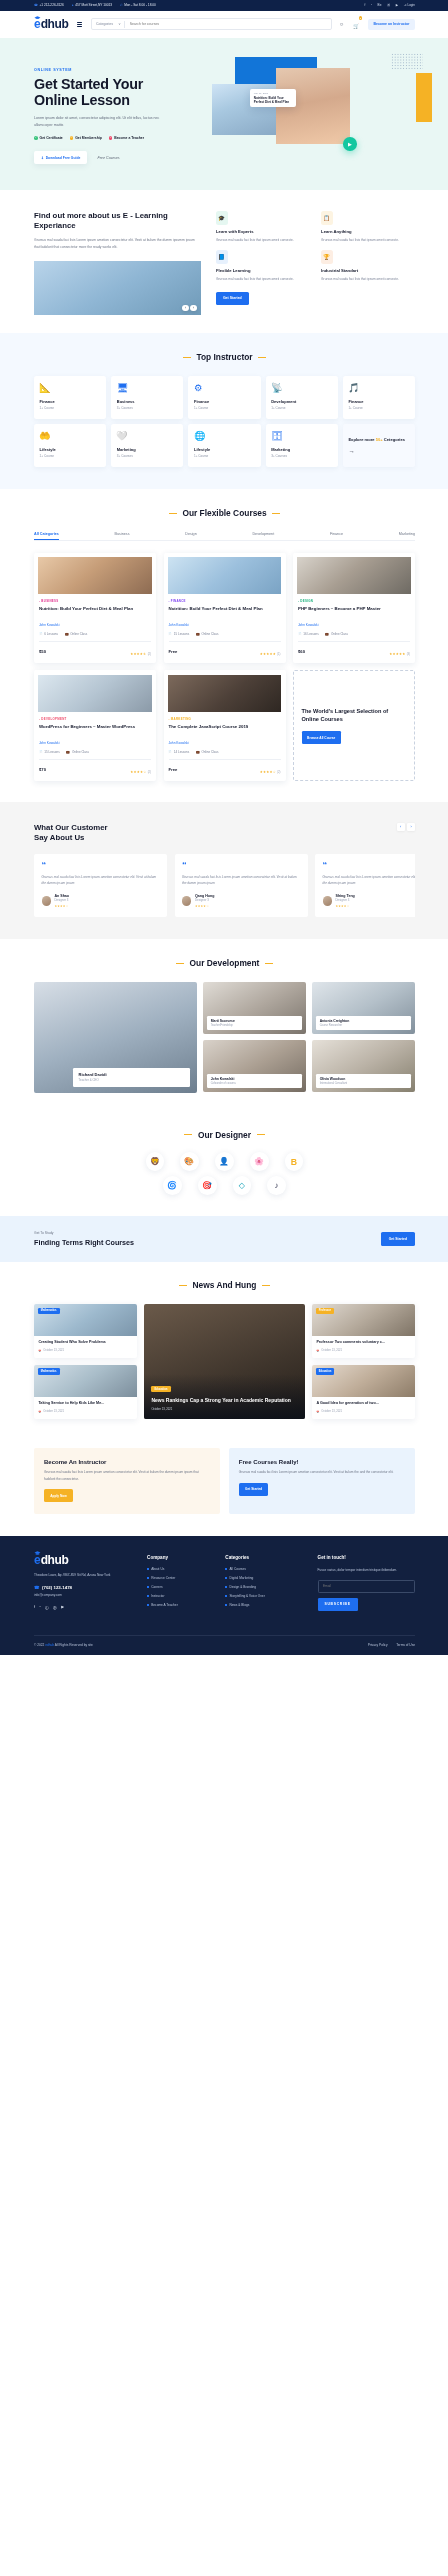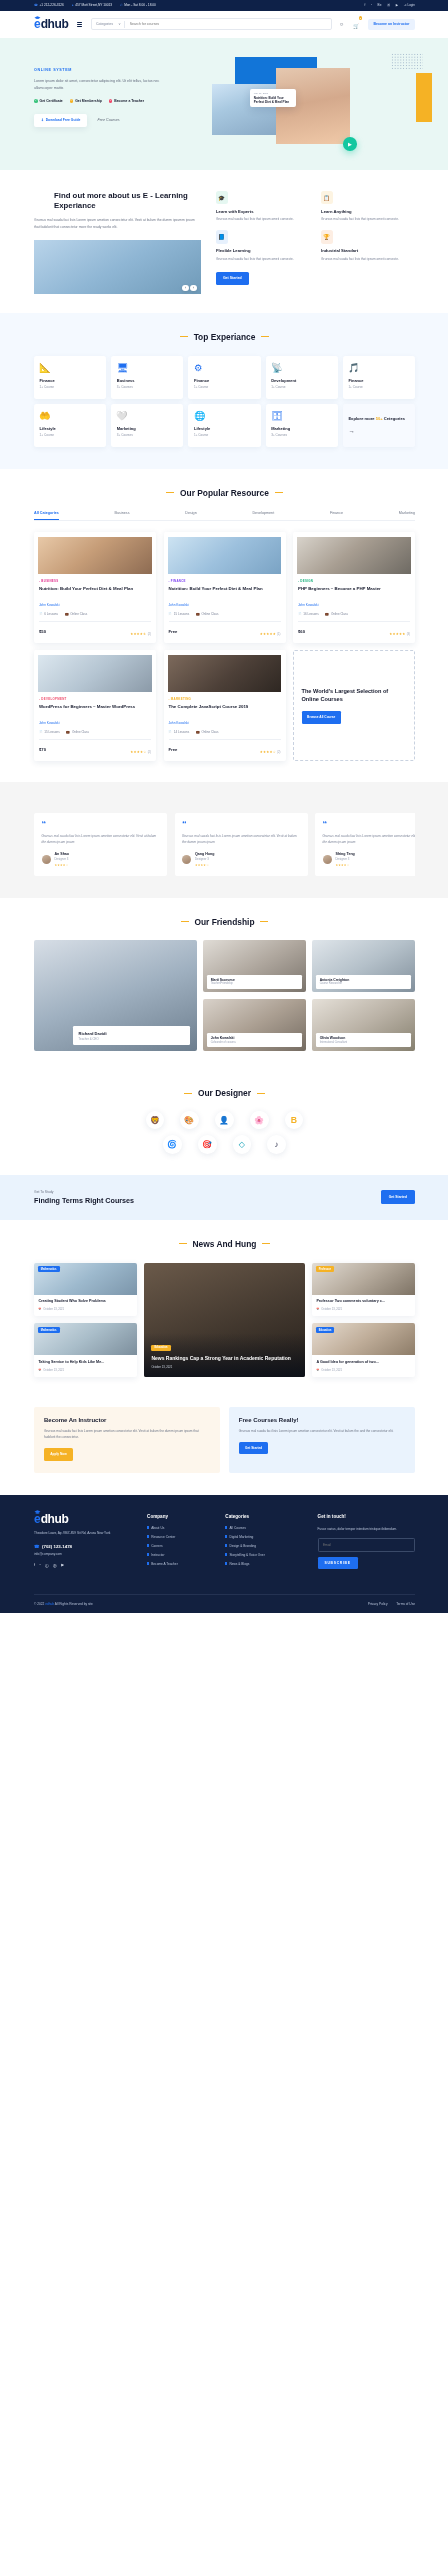--- a/index.html
+++ b/index.html
@@ -98,21 +98,21 @@
   .hb-date { font-size: 2.4px; color: #9aa2b4; }
   .hb-title { font-size: 3.1px; font-weight: 700; color: #14182b; line-height: 1.35; margin-top: 0.9px; }
   .sec-title { text-align: center; font-size: 8.4px; font-weight: 700; color: #14182b;
     display: flex; align-items: center; justify-content: center; gap: 5.6px; }
   .sec-title::before, .sec-title::after { content: ""; width: 8px; height: 1px; background: #f5b225; display: block; }
 
   
   .about { background: #fff; padding: 21px 0 18.7px; position: relative; }
   .about .container { display: flex; gap: 15px; }
   .ab-left { width: 167px; position: relative; }
-  .ab-h2 { font-size: 7.8px; font-weight: 700; line-height: 1.32; color: #14182b; margin-left: 20px; }
+  .ab-h2 { font-size: 7.8px; font-weight: 700; line-height: 1.32; color: #14182b; }
   .ab-p { font-size: 3.4px; color: #6e7687; line-height: 2.0; margin-top: 5.6px; }
   .ab-img { margin-top: 10px; width: 100%; height: 54px;
     background: linear-gradient(150deg,#b9d4ea,#8fb6d4 50%,#6f9ab8); position: relative; }
   .ab-img-shadow { position: absolute; top: -4.4px; left: 3.1px; right: -3.7px; height: 12.5px; background: #e3edf7; z-index: -1; }
   .ab-navs { position: absolute; right: 4.4px; bottom: 3.7px; display: flex; gap: 1.9px; }
   .nav-c { width: 6.2px; height: 6.2px; border-radius: 50%; background: #fff; color: #14182b;
     display: flex; align-items: center; justify-content: center; font-size: 3.1px;
     box-shadow: 0 1.2px 3.7px rgba(0,0,0,.12); cursor: pointer; }
   .ab-dots-l { position: absolute; left: -17.4px; bottom: -11.2px; width: 30px; height: 42px;
     background-image: radial-gradient(#b7c3d2 0.4px, transparent 0.4px); background-size: 3.1px 3.1px; }
@@ -353,20 +353,24 @@
       <span class="cart-badge">0</span>
     </div>
     <button class="btn-instr">Become an Instructor</button>
   </div>
 </div>
 
 <div class="hero">
   <div class="container">
     <div class="hero-left">
       <div class="eyebrow">ONLINE SYSTEM</div>
+      <div class="hero-h1">
+        <div>Get Started Your</div>
+        <div>Online Lesson</div>
+      </div>
       <div class="hero-p">Lorem ipsum dolor sit amet, consectetur adipiscing elit. Ut elit tellus, luctus nec ullamcorper mattis</div>
       <div class="hero-bullets">
         <div class="hb">
           <span class="dot" style="background:#3dc47e">✓</span>
           <span>Get Certificate</span>
         </div>
         <div class="hb">
           <span class="dot" style="background:#f5b225">✓</span>
           <span>Get Membership</span>
         </div>
@@ -436,21 +440,21 @@
         </div>
       </div>
       <button class="btn-primary" style="margin-top:10px">Get Started</button>
     </div>
   </div>
   <div class="ab-dots-r"></div>
 </div>
 
 <div class="cats">
   <div class="container">
-    <div class="sec-title">Top Experiance</div>
+    <div class="sec-title">Top Instructor</div>
     <div class="cat-grid">
       <div class="cat-card">
         <span class="cat-ic">📐</span>
         <div class="cat-n">Finance</div>
         <div class="cat-c">1+ Course</div>
       </div>
       <div class="cat-card">
         <span class="cat-ic">🖥</span>
         <div class="cat-n">Business</div>
         <div class="cat-c">3+ Courses</div>
@@ -495,21 +499,21 @@
           <span>Explore more </span><b>50+</b><span> Cetegories</span>
         </div>
         <div class="ce-a">→</div>
       </div>
     </div>
   </div>
 </div>
 
 <div class="courses">
   <div class="container">
-    <div class="sec-title">Our Popular Resource</div>
+    <div class="sec-title">Our Flexible Courses</div>
     <div class="tabs">
       <div class="tab active">All Categories</div>
       <div class="tab">Business</div>
       <div class="tab">Design</div>
       <div class="tab">Development</div>
       <div class="tab">Finance</div>
       <div class="tab">Marketing</div>
     </div>
     <div class="course-grid">
 
@@ -631,20 +635,30 @@
       <div class="promo-card">
         <div class="promo-t">The World's Largest Selection of Online Courses</div>
         <button class="promo-b">Browse All Course</button>
       </div>
     </div>
   </div>
 </div>
 
 <div class="testi">
   <div class="container">
+    <div class="testi-head">
+      <div class="testi-h">
+        <div>What Our Customer</div>
+        <div>Say About Us</div>
+      </div>
+      <div class="testi-navs">
+        <div class="tn">‹</div>
+        <div class="tn">›</div>
+      </div>
+    </div>
     <div class="testi-grid">
       <div class="tcard">
         <div class="tquote">“</div>
         <div class="ttext">Grursus mal suada faci lisis Lorem ipsum ametion consectetur elit. Vesti at bulum the dumm ipsum ipsum</div>
         <div class="tfoot">
           <div class="tav"></div>
           <div>
             <div class="tname">An Shao</div>
             <div class="trole">Designer 3</div>
             <div class="tstars">★★★★☆</div>
@@ -674,21 +688,21 @@
             <div class="tstars">★★★★☆</div>
           </div>
         </div>
       </div>
     </div>
   </div>
 </div>
 
 <div class="instr">
   <div class="container">
-    <div class="sec-title">Our Friendship</div>
+    <div class="sec-title">Our Development</div>
     <div class="instr-grid">
       <div class="ins-big">
         <div class="ins-big-card">
           <div class="ins-n">Richard Davidi</div>
           <div class="ins-r">Teacher &amp; CEO</div>
         </div>
       </div>
       <div class="ins-col">
         <div class="ins-sm s1">
           <div class="ins-sm-card">

